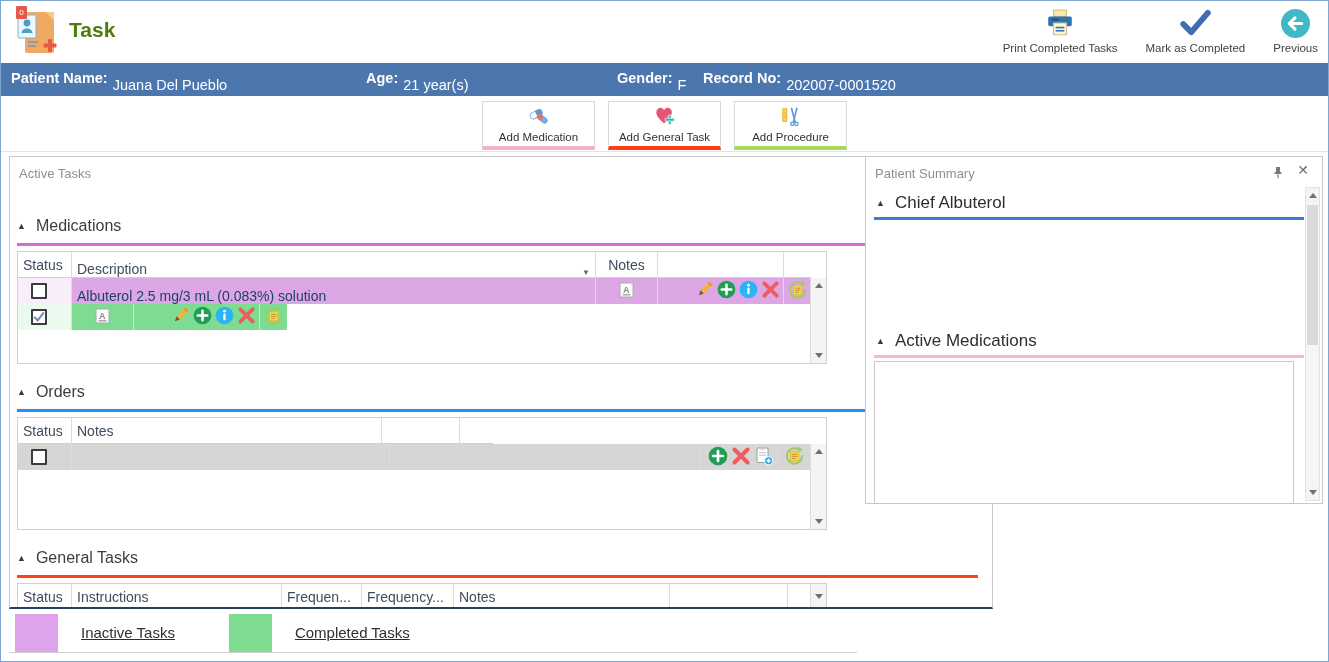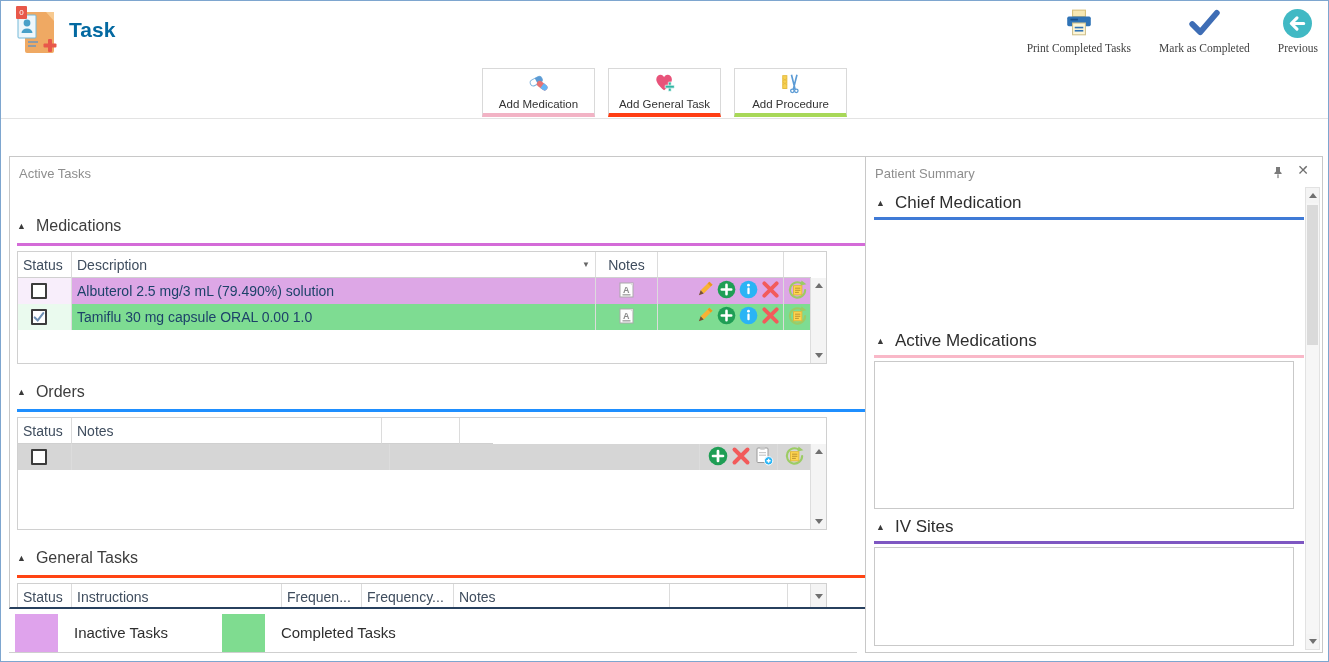--- a/index.html
+++ b/index.html
@@ -6,43 +6,43 @@
   html,body { background:#e9e9e9; }
   .window {
     position:relative; width:1329px; height:662px; background:#fff;
     border:1px solid #7ea6cf; overflow:hidden;
     font-family:"Liberation Sans", sans-serif; color:#333;
   }
   
   .hdr { position:relative; height:62px; background:#fff; }
   .logo { position:absolute; left:13px; top:7px; width:46px; height:48px; }
   .logo-badge { position:absolute; left:2px; top:-2px; width:11px; height:13px; background:#e8584a; color:#fff; font-size:8px; text-align:center; line-height:13px; border-radius:1px; }
-  .app-title { position:absolute; left:68px; top:17px; font-size:21px; font-weight:600; color:#0369a1; }
-  .hdr-actions { position:absolute; right:10px; top:7px; display:flex; align-items:flex-end; gap:28px;font-family:Liberation Serif, serif; }
+  .app-title { position:absolute; left:68px; top:17px; font-size:21px; font-weight:600; color:#4d7c0f; }
+  .hdr-actions { position:absolute; right:10px; top:7px; display:flex; align-items:flex-end; gap:28px; }
   .h-act { display:flex; flex-direction:column; align-items:center; gap:4px; font-size:11.5px; color:#424242; cursor:pointer; }
   .h-act .ic { height:30px; display:flex; align-items:center; }
   
   .pbar { position:relative; height:33px; background:#4c77ae; color:#fff; font-size:14.5px; }
   .pbar span { position:absolute; top:7px; white-space:nowrap; }
   .pbar b { font-weight:700; }
   .pb-name { left:10px; } .pb-age { left:365px; } .pb-gender { left:616px; } .pb-record { left:702px; }
   .pbar .val { font-weight:400; margin-left:5px; }
   
   .tbar { height:56px; border-bottom:1px solid #e3e3e3; display:flex; justify-content:center; gap:13px; padding-top:5px; background:#fff; }
   .tbtn { width:113px; height:49px; background:#fff; border:1px solid #d9d9d9; border-bottom-width:4px;
           display:flex; flex-direction:column; align-items:center; justify-content:center; gap:2px;
           font-size:11.5px; color:#333; cursor:pointer; }
   .acc-med  { border-bottom-color:#f2b3c5; }
   .acc-ord  { border-bottom-color:#1e88e5; }
   .acc-gen  { border-bottom-color:#ff3d13; }
   .acc-proc { border-bottom-color:#a8d858; }
   
   .panel { position:absolute; background:#fff; border:1px solid #c8c8c8; }
   #activePanel  { left:8px;  top:155px; width:984px; height:453px; border-bottom:2px solid #27405e; overflow:hidden; }
-  #summaryPanel { left:864px; top:155px; width:458px; height:497px; overflow:hidden; }
+  #summaryPanel { left:864px; top:155px; width:458px; height:348px; overflow:hidden; }
   .panel-title { position:absolute; left:9px; top:9px; font-size:13px; color:#8e8e8e; }
   .pin-btn  { position:absolute; right:38px; top:8px; cursor:pointer; }
   .close-btn{ position:absolute; right:13px; top:5px; font-size:14px; color:#6f6f6f; cursor:pointer; }
   .refresh-btn { position:absolute; right:14px; top:30px; cursor:pointer; }
   .sec-head { position:absolute; left:7px; display:flex; align-items:center; gap:10px; font-size:16px; color:#3d3d3d; cursor:pointer; white-space:nowrap; }
   .sec-head .tri { font-size:9px; color:#3a3a3a; }
   .sec-line { position:absolute; left:7px; right:14px; height:3px; }
   
   .med-head { top:60px; }  .med-line { top:86px;  background:#d46bd8; }
   .ord-head { top:226px; } .ord-line { top:252px; background:#1f8fff; }
@@ -50,21 +50,21 @@
   
   .tbl { position:absolute; left:7px; width:810px; background:#fff; border:1px solid #d0d0d0; }
   .med-tbl { top:94px;  height:113px; }
   .ord-tbl { top:260px; height:113px; }
   .gen-tbl { top:426px; height:27px; }
   .tr { display:flex; height:26px; width:793px; }
   .th,.td { border-right:1px solid #dcdcdc; display:flex; align-items:center; padding:0 5px; font-size:14px; overflow:hidden; white-space:nowrap; }
   .thr .th { color:#3f4d5e; border-bottom:1px solid #d0d0d0; height:26px; }
   .td { color:#1d4269; }
   
-  .m-st{width:54px;} .m-desc{width:524px;} .m-notes{width:62px;justify-content:center;} .m-act{width:126px;justify-content:flex-end;gap:3px;padding-right:3px;} .m-hist{width:27px;justify-content:center;border-right:none;padding:0;}
+  .m-st{width:54px;} .m-desc{width:524px;align-items:flex-end;} .m-notes{width:62px;justify-content:center;} .m-act{width:126px;justify-content:flex-end;gap:3px;padding-right:3px;} .m-hist{width:27px;justify-content:center;border-right:none;padding:0;}
   
   .o-st{width:54px;} .o-test{width:318px;} .o-notes{width:310px;} .o-act{width:78px;justify-content:flex-end;gap:3px;padding-right:3px;} .o-hist{width:33px;justify-content:center;border-right:none;padding:0;}
   
   .g-st{width:54px;} .g-ins{width:210px;} .g-f1{width:80px;text-align:center;} .g-f2{width:92px;} .g-no{width:216px;} .g-b1{width:118px;} .g-b2{width:23px;border-right:none;}
   .row-inactive  .td { background:#dda7e6; } .row-inactive  .cell-st { background:#f8eefb; }
   .row-completed .td { background:#7edc92; } .row-completed .cell-st { background:#eafaee; }
   .row-selected  .td { background:#d6d6d6; }
   .sort { margin-left:auto; font-size:8px; color:#666; }
   
   .cb { width:16px; height:16px; background:#fff; border:2px solid #3c3c3c; border-radius:1px; margin-left:8px; display:flex; align-items:center; justify-content:center; cursor:pointer; }
@@ -73,21 +73,21 @@
   .sa { position:absolute; left:0; right:0; height:15px; display:flex; align-items:center; justify-content:center; background:#f4f4f4; cursor:pointer; }
   .sa.up{top:0;} .sa.dn{bottom:0;}
   .tri-up { width:0;height:0;border-left:4px solid transparent;border-right:4px solid transparent;border-bottom:5px solid #707070; }
   .tri-dn { width:0;height:0;border-left:4px solid transparent;border-right:4px solid transparent;border-top:5px solid #707070; }
   .combo-down { position:absolute; right:0; top:0; width:16px; height:25px; border-left:1px solid #ddd; background:#f4f4f4; display:flex; align-items:center; justify-content:center; cursor:pointer; }
   
   .legend { position:absolute; left:8px; top:612px; width:848px; height:40px; border-bottom:1px solid #cfcfcf; display:flex; align-items:center; font-size:15px; color:#2f2f2f; background:#fff; }
   .sw { width:43px; height:38px; }
   .sw-inactive { background:#dfa3ec; margin-left:6px; }
   .sw-completed{ background:#7fdc90; margin-left:54px; }
-  .legend .lbl { margin-left:16px; }
+  .legend .lbl { margin-left:23px;text-decoration:underline; }
   
   .ps-head { position:absolute; left:10px; display:flex; align-items:center; gap:10px; font-size:17px; color:#2e2e2e; cursor:pointer; }
   .ps-head .tri { font-size:9px; color:#3a3a3a; }
   .ps-line { position:absolute; left:8px; right:18px; height:3px; }
   .cc-head{top:36px;}  .cc-line{top:60px;  background:#3f7ad6; }
   .am-head{top:174px;} .am-line{top:198px; background:#f9b8c8; }
   .iv-head{top:360px;} .iv-line{top:384px; background:#7e57c2; }
   .ps-box { position:absolute; left:8px; right:28px; border:1px solid #c9c9c9; background:#fff; }
   .am-box { top:204px; height:148px; }
   .iv-box { top:390px; bottom:6px; }
@@ -142,20 +142,26 @@
           <svg width="31" height="31" viewBox="0 0 30 30">
             <circle cx="15" cy="15" r="14" fill="#41b9c4"></circle>
             <path d="M21 15 H10.5 M14.5 9.5 L9 15 l5.5 5.5" stroke="#fff" stroke-width="3" fill="none" stroke-linecap="round" stroke-linejoin="round"></path>
           </svg>
         </span>
         <span>Previous</span>
       </div>
     </div>
   </div>
 
+  <div class="pbar">
+    <span class="pb-name"><b>Patient Name:</b><span class="val">Juana Del Pueblo</span></span>
+    <span class="pb-age"><b>Age:</b><span class="val">21 year(s)</span></span>
+    <span class="pb-gender"><b>Gender:</b><span class="val">F</span></span>
+    <span class="pb-record"><b>Record No:</b><span class="val">202007-0001520</span></span>
+  </div>
 
   <div class="tbar">
     <div class="tbtn acc-med">
       <span>
         <svg width="24" height="22" viewBox="0 0 24 24">
           <g transform="rotate(-28 9 10)">
             <rect x="2" y="6.5" width="14" height="7" rx="3.5" fill="#fff" stroke="#7fb3dd"></rect>
             <path d="M9 6.5 h3.5 a3.5 3.5 0 0 1 0 7 H9 z" fill="#5b9bd5"></path>
           </g>
           <g transform="rotate(38 16 15)">
@@ -226,21 +232,21 @@
         <div class="th m-notes">
             <span>Notes</span>
           </div>
         <div class="th m-act"></div>
         <div class="th m-hist"></div>
       </div>
       <div class="tr row-inactive">
         <div class="td m-st cell-st">
           <span class="cb"></span>
         </div>
-        <div class="td m-desc">Albuterol 2.5 mg/3 mL (79.490%) solution</div>
+        <div class="td m-desc">Albuterol 2.5 mg/3 mL (0.083%) solution</div>
         <div class="td m-notes">
           <span>
             <svg width="15" height="16" viewBox="0 0 15 16">
                 <rect x="1" y="1" width="13" height="14" fill="#fdfdfd" stroke="#a9a9a9"></rect>
                 <path d="M10.5 1 h3.5 v3.5 z" fill="#d9d9d9"></path>
                 <text x="4" y="11" font-size="9" font-weight="bold" fill="#8a8a8a" font-family="Liberation Sans, sans-serif">A</text>
                 <rect x="3.5" y="12.3" width="8" height="1.1" fill="#8a8a8a"></rect>
               </svg>
           </span>
         </div>
@@ -285,21 +291,20 @@
         </div>
       </div>
       <div class="tr row-completed">
         <div class="td m-st cell-st">
           <span class="cb">
             <svg width="12" height="12" viewBox="0 0 14 14">
                 <path d="M2 7.5 l3.5 3.5 L12 2.5" stroke="#6d8fb3" stroke-width="2.4" fill="none" stroke-linecap="round"></path>
               </svg>
           </span>
         </div>
-        <div class="td m-desc">Tamiflu 30 mg capsule ORAL 0.00 1.0</div>
         <div class="td m-notes">
           <span>
             <svg width="15" height="16" viewBox="0 0 15 16">
                 <rect x="1" y="1" width="13" height="14" fill="#fdfdfd" stroke="#a9a9a9"></rect>
                 <path d="M10.5 1 h3.5 v3.5 z" fill="#d9d9d9"></path>
                 <text x="4" y="11" font-size="9" font-weight="bold" fill="#8a8a8a" font-family="Liberation Sans, sans-serif">A</text>
                 <rect x="3.5" y="12.3" width="8" height="1.1" fill="#8a8a8a"></rect>
               </svg>
           </span>
         </div>
@@ -464,21 +469,21 @@
     <span class="pin-btn">
       <svg width="12" height="13" viewBox="0 0 12 12">
           <path d="M4 0.5 h4 v4.5 l1.6 1.6 v1 H2.4 v-1 L4 5 z" fill="#7a7a7a"></path>
           <rect x="5.4" y="7.8" width="1.2" height="3.8" fill="#7a7a7a"></rect>
         </svg>
     </span>
     <span class="close-btn">✕</span>
 
     <div class="ps-head cc-head">
       <span class="tri">▲</span>
-      <span>Chief Medication</span>
+      <span>Chief Albuterol</span>
     </div>
     <div class="ps-line cc-line"></div>
 
     <div class="ps-head am-head">
       <span class="tri">▲</span>
       <span>Active Medications</span>
     </div>
     <div class="ps-line am-line"></div>
     <div class="ps-box am-box"></div>
 

